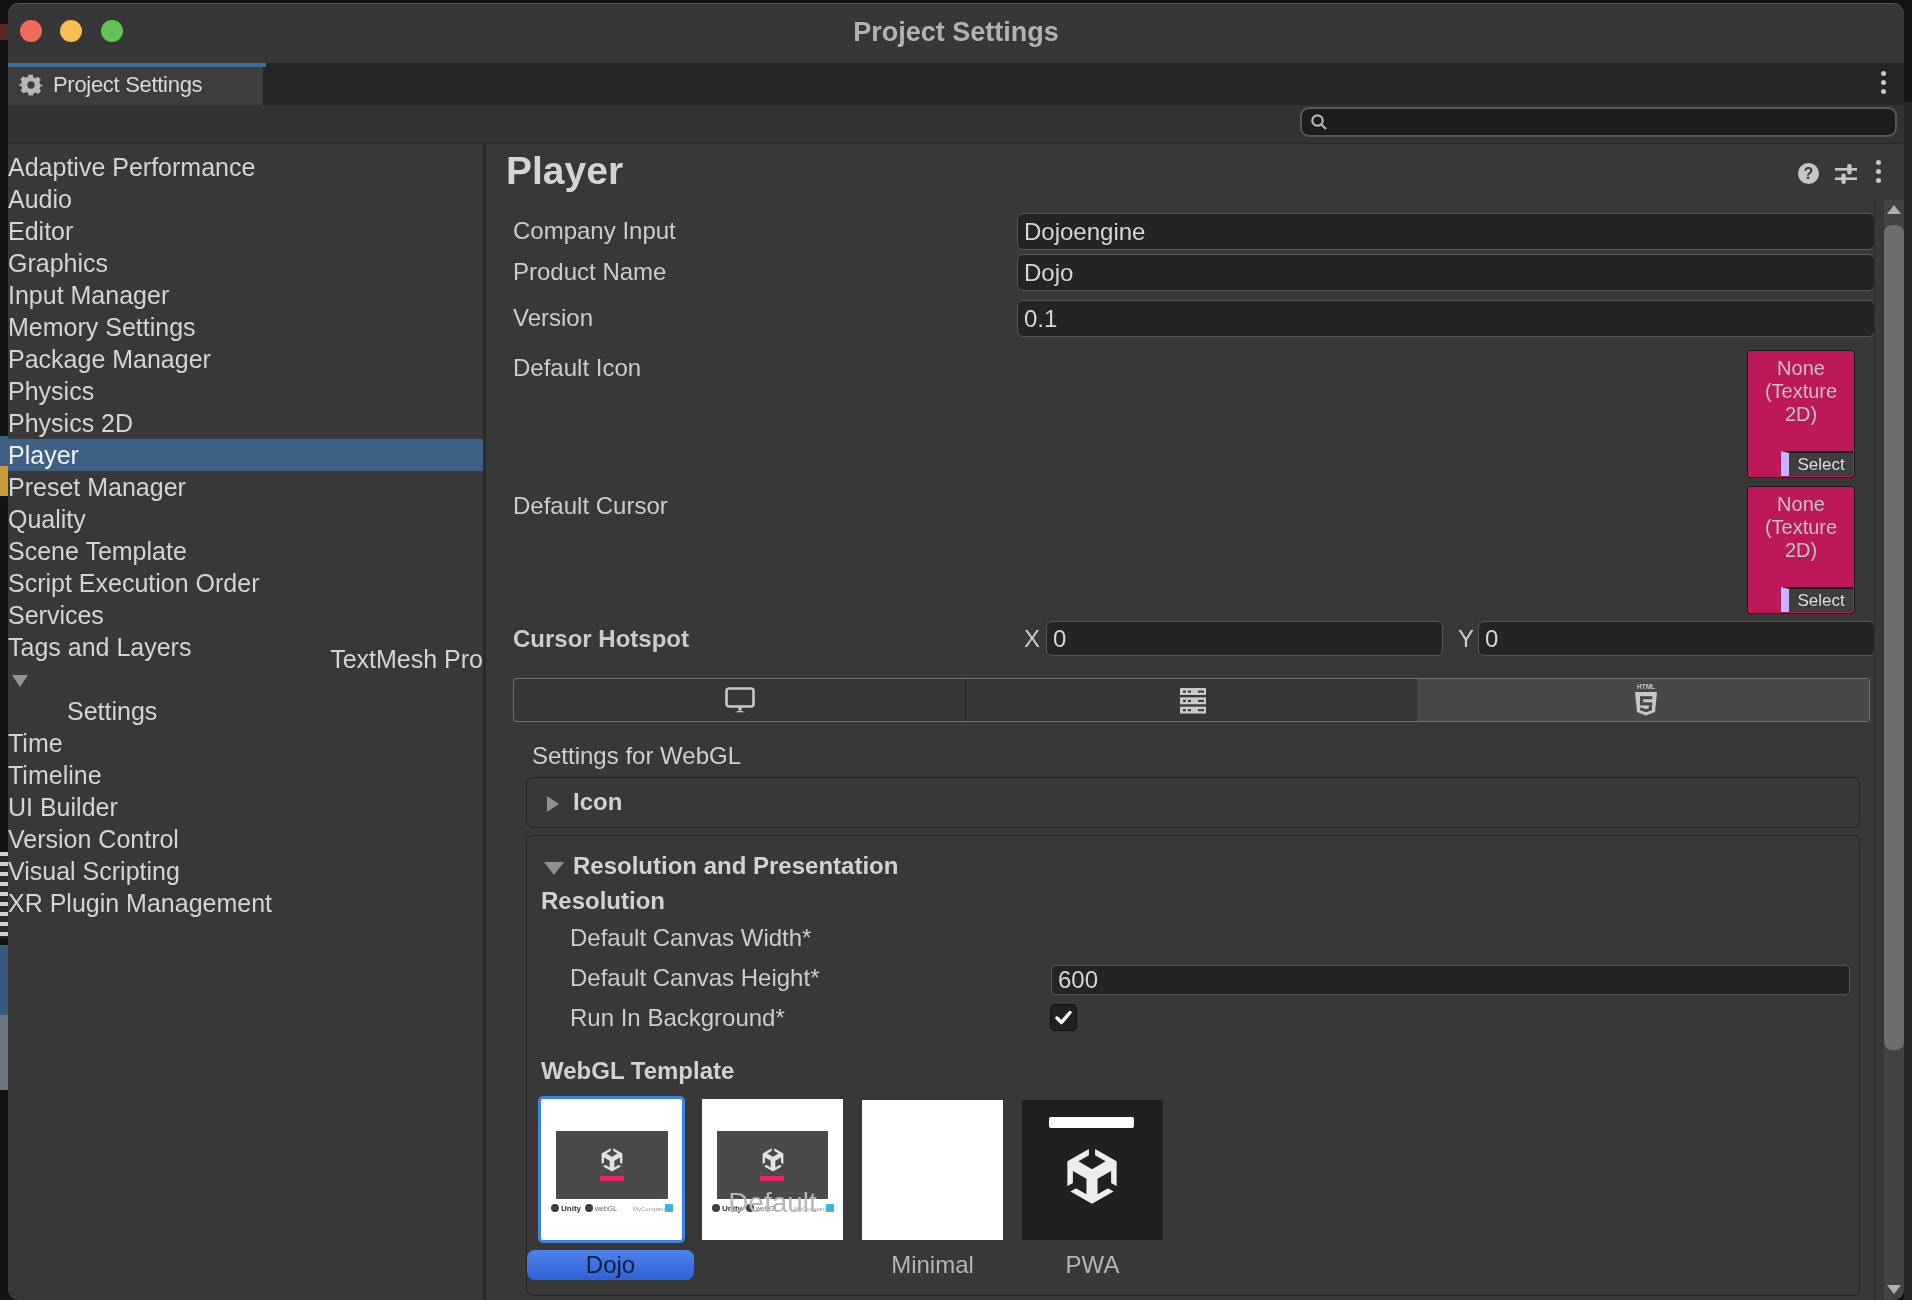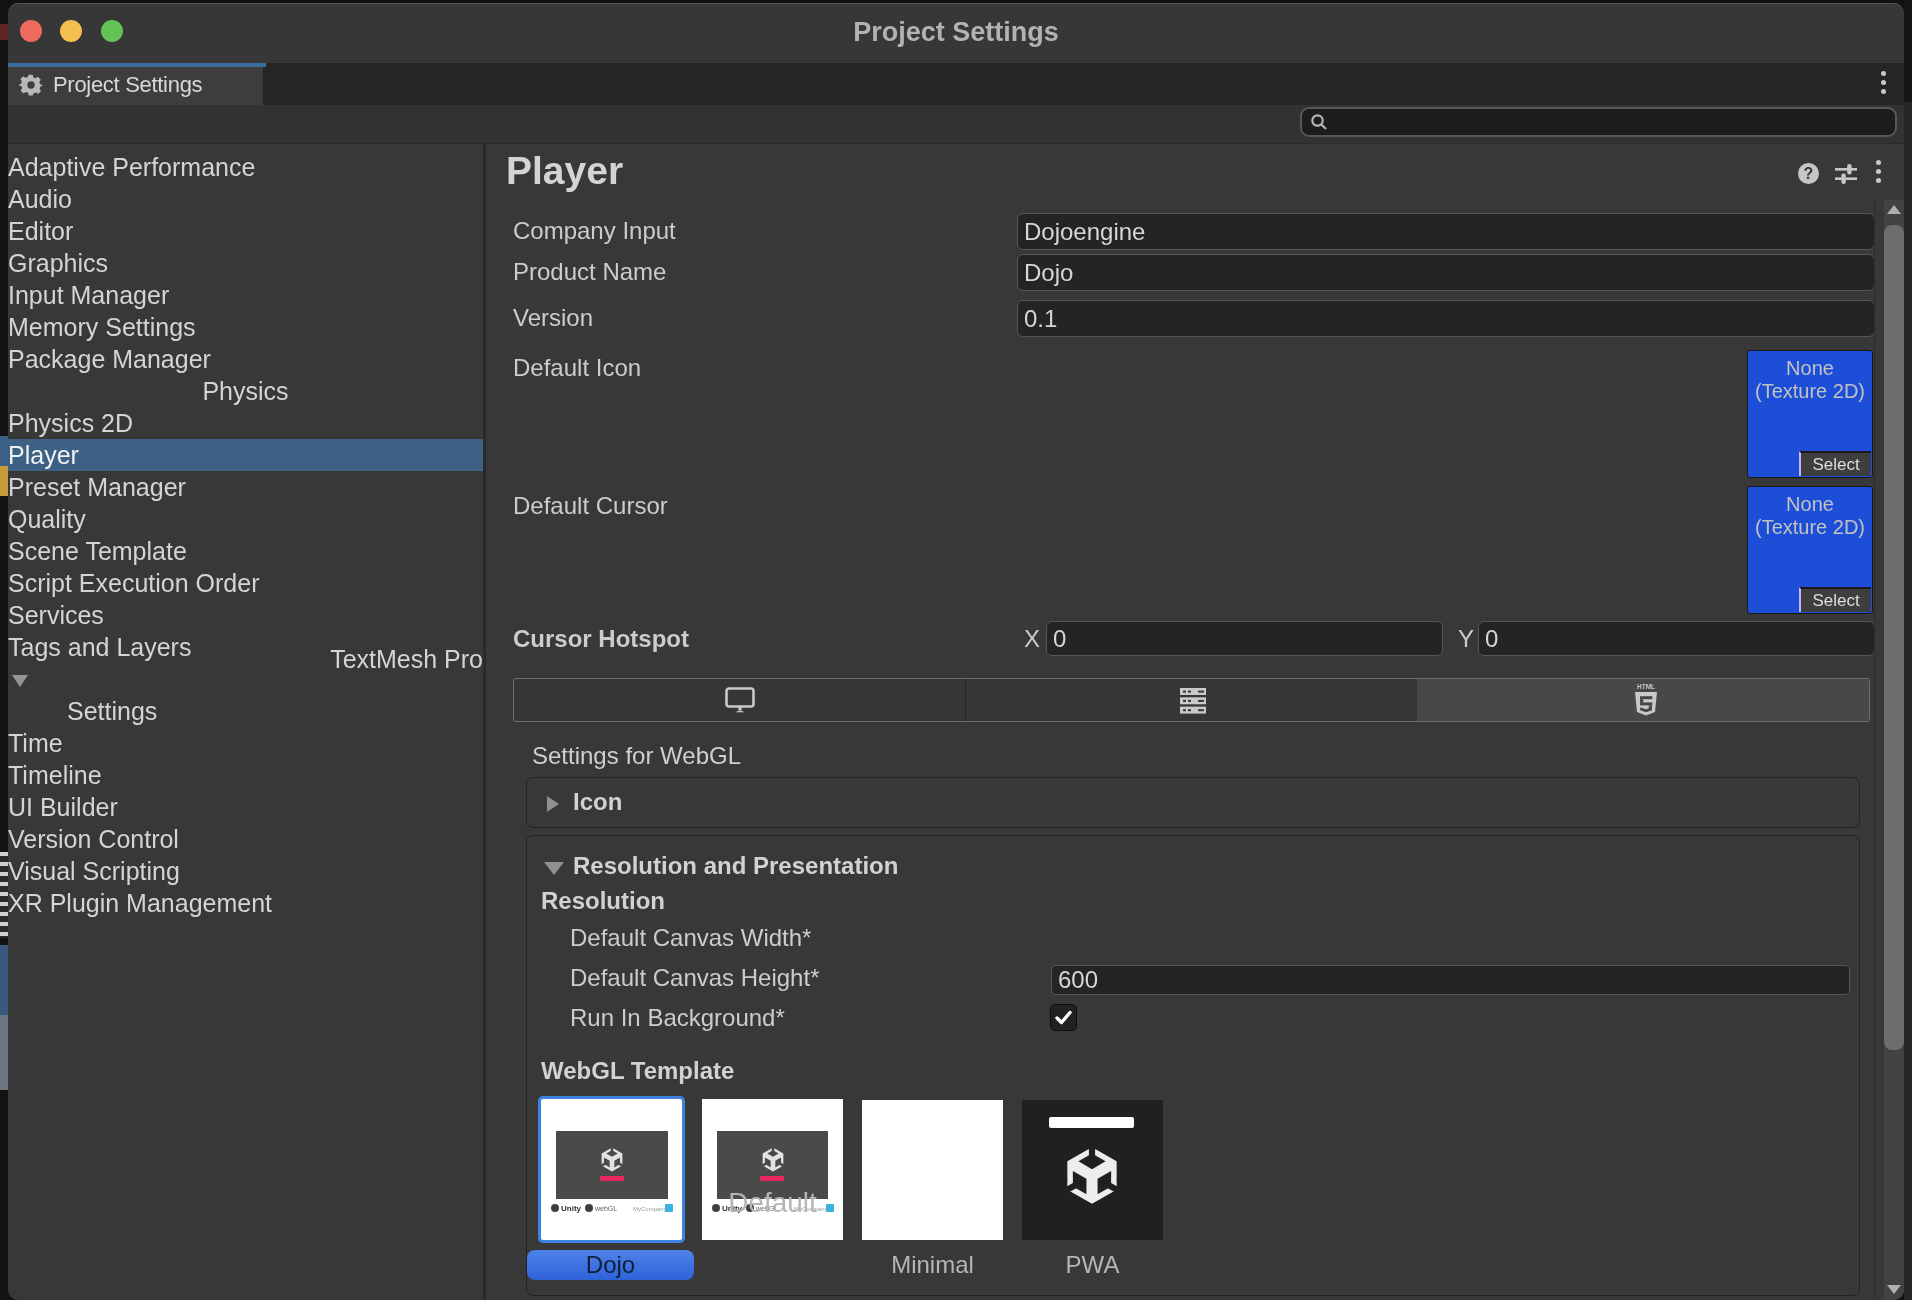--- a/index.html
+++ b/index.html
@@ -10,25 +10,25 @@
   .lbl{position:absolute;color:#cccccc;font-size:24px;line-height:32px;}
   .fld{position:absolute;background:#242424;border:1px solid #565656;border-radius:6px;
     color:#d6d6d6;font-size:24px;}
   .fld span{position:absolute;left:6px;top:50%;transform:translateY(-50%);}
   .item{position:absolute;left:0;width:475px;height:32px;line-height:32px;color:#d4d4d4;
     font-size:25px;}
   .item span{}
   .bold{font-weight:700;}
   .kebab{width:6px;}
   .kebab i{display:block;width:5px;height:5px;border-radius:50%;background:#c9c9c9;margin:0 0 4px 0;}
-  .nonebox{position:absolute;width:126px;height:128px;background:#1d4ed8;border:1px solid #191919;
+  .nonebox{position:absolute;width:108px;height:128px;background:#be185d;border:1px solid #191919;
     box-sizing:border-box;border-radius:3px;color:#c2c2c2;font-size:20px;text-align:center;}
   .nonebox .n1{margin-top:6px;}
   .nonebox .sel{position:absolute;right:1px;bottom:1px;width:72px;height:25px;background:#3e3e3e;
-    border-left:2px solid #c4b5fd;border-top:2px solid #1a1a1a;color:#dedede;font-size:17px;
+    border-left:8px solid #c4b5fd;border-top:2px solid #1a1a1a;color:#dedede;font-size:17px;
     line-height:24px;text-align:center;box-sizing:border-box;}
   .tinylogos{width:141px;height:12px;}
   .tinylogos .c1{position:absolute;left:10px;top:2px;width:8px;height:8px;border-radius:50%;background:#3f3f3f;}
   .tinylogos .t1{position:absolute;left:20px;top:2px;font-size:8px;font-weight:700;color:#333;}
   .tinylogos .c2{position:absolute;left:44px;top:2px;width:8px;height:8px;border-radius:50%;background:#3f3f3f;}
   .tinylogos .t2{position:absolute;left:54px;top:3px;font-size:7px;color:#666;}
   .tinylogos .t3{position:absolute;left:92px;top:4px;font-size:6px;color:#999;}
   .tinylogos .b1{position:absolute;left:124px;top:2px;width:8px;height:8px;background:#3bb3e0;border-radius:1px;}
 </style>
 </head>
@@ -77,21 +77,21 @@
 
   <div class="ab" style="left:0;top:436px;width:475px;height:32px;background:#3d6185;"></div>
   <div id="side">
       <div class="item" style="top:148px;"><span>Adaptive Performance</span></div>
       <div class="item" style="top:180px;"><span>Audio</span></div>
       <div class="item" style="top:212px;"><span>Editor</span></div>
       <div class="item" style="top:244px;"><span>Graphics</span></div>
       <div class="item" style="top:276px;"><span>Input Manager</span></div>
       <div class="item" style="top:308px;"><span>Memory Settings</span></div>
       <div class="item" style="top:340px;"><span>Package Manager</span></div>
-      <div class="item" style="top:372px;text-align:center;"><span>Physics</span></div>
+      <div class="item" style="top:372px;"><span>Physics</span></div>
       <div class="item" style="top:404px;"><span>Physics 2D</span></div>
       <div class="item" style="top:436px;color:#f0f0f0;"><span>Player</span></div>
       <div class="item" style="top:468px;"><span>Preset Manager</span></div>
       <div class="item" style="top:500px;"><span>Quality</span></div>
       <div class="item" style="top:532px;"><span>Scene Template</span></div>
       <div class="item" style="top:564px;"><span>Script Execution Order</span></div>
       <div class="item" style="top:596px;"><span>Services</span></div>
       <div class="item" style="top:628px;"><span>Tags and Layers</span></div>
       <div class="item" style="top:640px;text-align:right;"><span>TextMesh Pro</span></div>
       <div class="item" style="top:692px;"><span style="margin-left:59px;">Settings</span></div>

